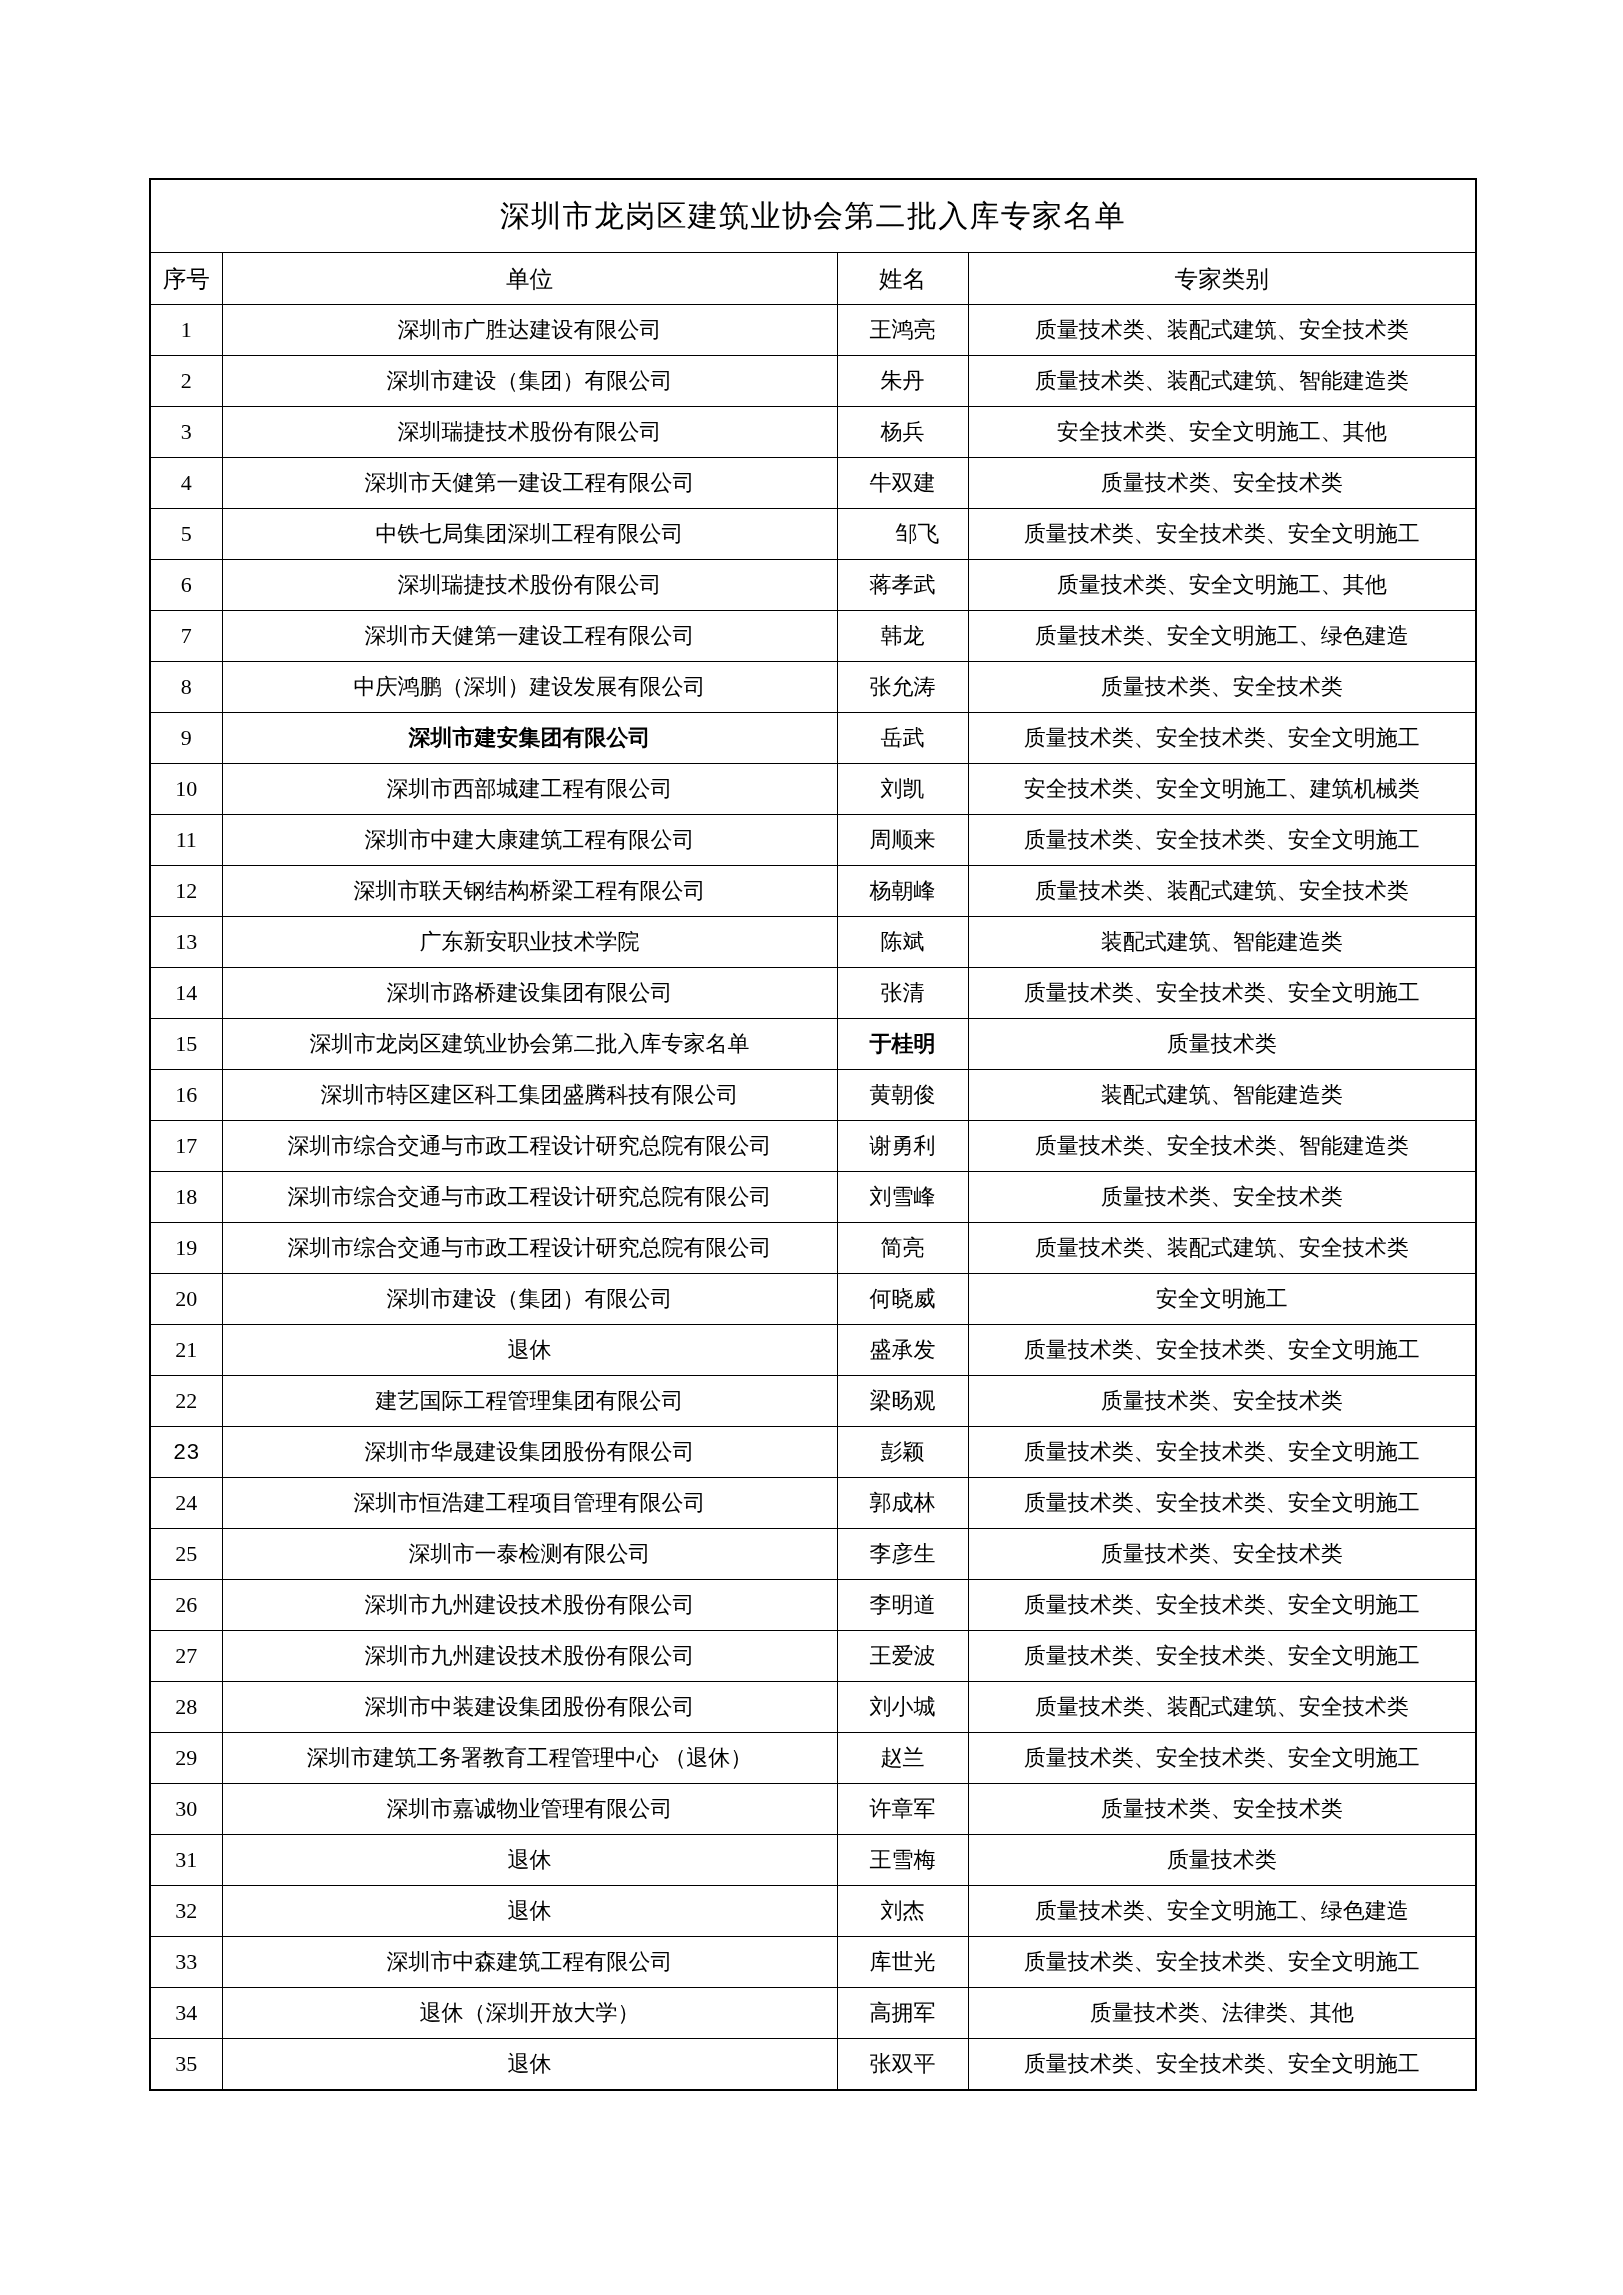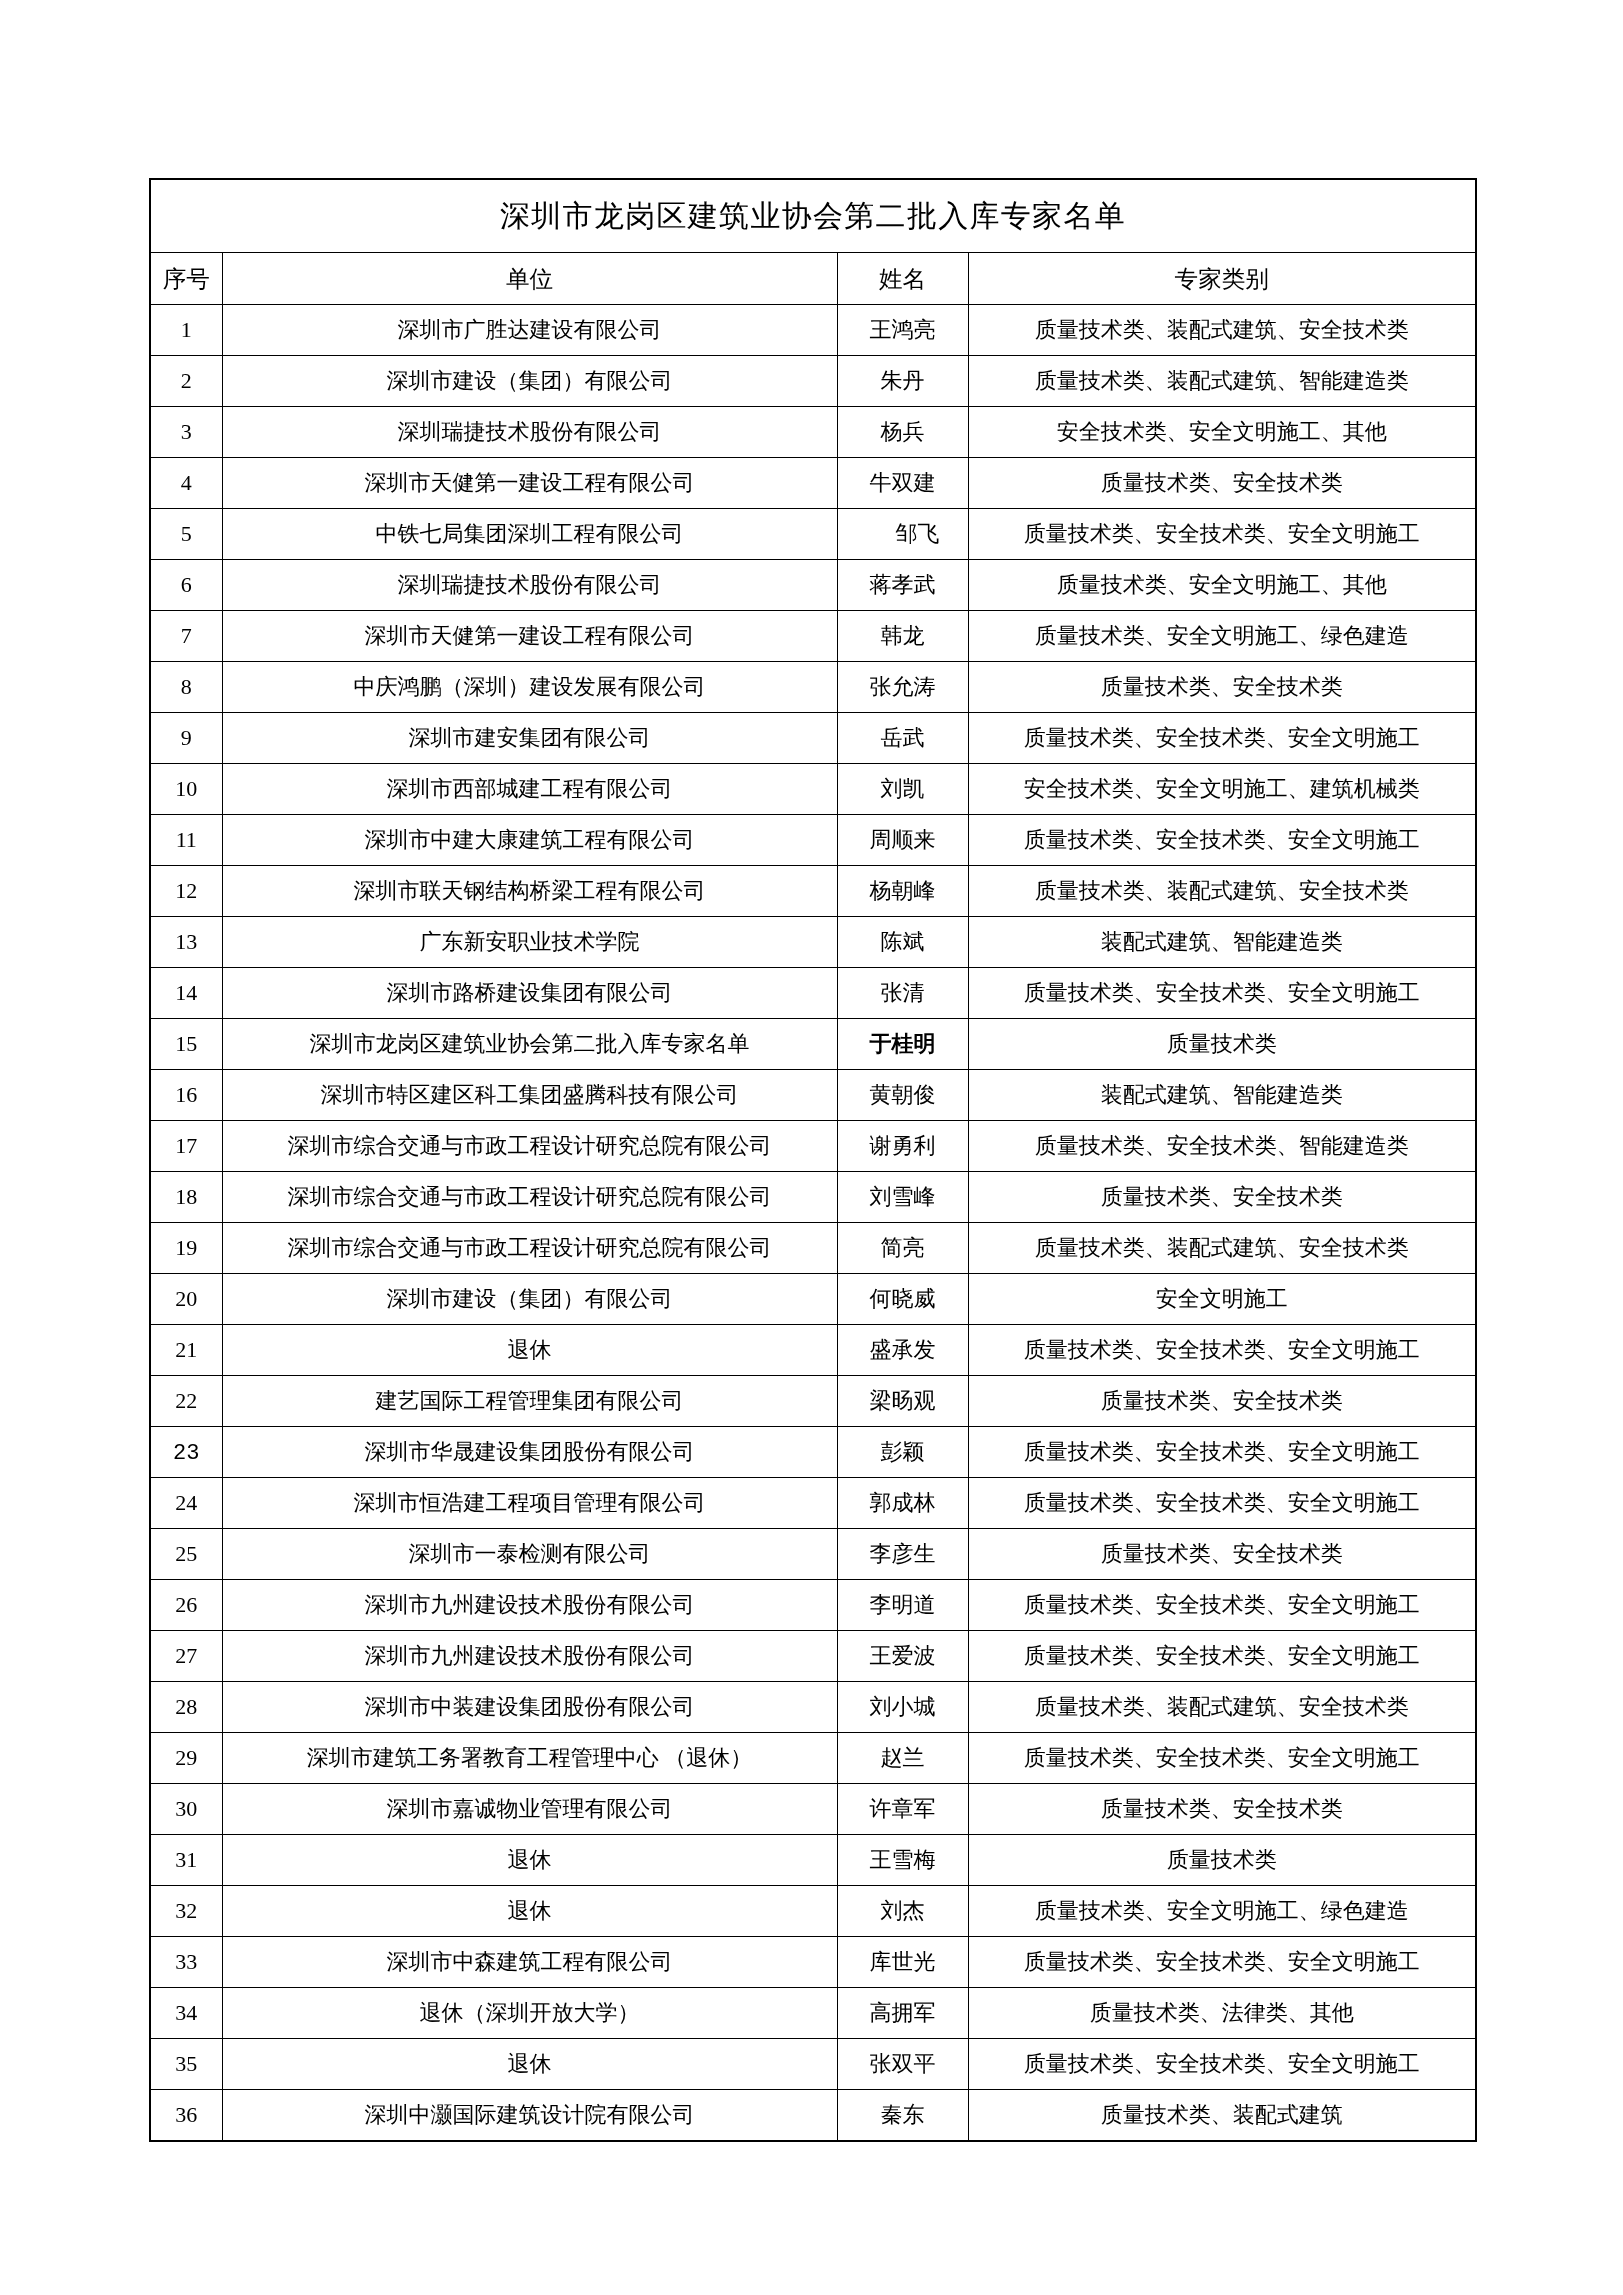--- a/index.html
+++ b/index.html
@@ -127,21 +127,21 @@
             <td class="body-cell cell-type"><span style="white-space: nowrap;">质量技术类、安全文明施工、绿色建造</span></td>
           </tr>
           <tr>
             <td class="body-cell cell-no"><span style="white-space: nowrap;">8</span></td>
             <td class="body-cell cell-unit"><span style="white-space: nowrap;">中庆鸿鹏（深圳）建设发展有限公司</span></td>
             <td class="body-cell cell-name"><span style="white-space: nowrap;">张允涛</span></td>
             <td class="body-cell cell-type"><span style="white-space: nowrap;">质量技术类、安全技术类</span></td>
           </tr>
           <tr>
             <td class="body-cell cell-no"><span style="white-space: nowrap;">9</span></td>
-            <td class="body-cell cell-unit"><span style="white-space: nowrap;">深圳市建安集团有限公司</span></td>
+            <td class="body-cell cell-unit"><span style="white-space: nowrap; font-weight: bold;">深圳市建安集团有限公司</span></td>
             <td class="body-cell cell-name"><span style="white-space: nowrap;">岳武</span></td>
             <td class="body-cell cell-type"><span style="white-space: nowrap;">质量技术类、安全技术类、安全文明施工</span></td>
           </tr>
           <tr>
             <td class="body-cell cell-no"><span style="white-space: nowrap;">10</span></td>
             <td class="body-cell cell-unit"><span style="white-space: nowrap;">深圳市西部城建工程有限公司</span></td>
             <td class="body-cell cell-name"><span style="white-space: nowrap;">刘凯</span></td>
             <td class="body-cell cell-type"><span style="white-space: nowrap;">安全技术类、安全文明施工、建筑机械类</span></td>
           </tr>
           <tr>
@@ -286,24 +286,18 @@
             <td class="body-cell cell-no"><span style="white-space: nowrap;">34</span></td>
             <td class="body-cell cell-unit"><span style="white-space: nowrap;">退休（深圳开放大学）</span></td>
             <td class="body-cell cell-name"><span style="white-space: nowrap;">高拥军</span></td>
             <td class="body-cell cell-type"><span style="white-space: nowrap;">质量技术类、法律类、其他</span></td>
           </tr>
           <tr>
             <td class="body-cell cell-no"><span style="white-space: nowrap;">35</span></td>
             <td class="body-cell cell-unit"><span style="white-space: nowrap;">退休</span></td>
             <td class="body-cell cell-name"><span style="white-space: nowrap;">张双平</span></td>
             <td class="body-cell cell-type"><span style="white-space: nowrap;">质量技术类、安全技术类、安全文明施工</span></td>
-          </tr>
-          <tr>
-            <td class="body-cell cell-no"><span style="white-space: nowrap;">36</span></td>
-            <td class="body-cell cell-unit"><span style="white-space: nowrap;">深圳中灏国际建筑设计院有限公司</span></td>
-            <td class="body-cell cell-name"><span style="white-space: nowrap;">秦东</span></td>
-            <td class="body-cell cell-type"><span style="white-space: nowrap;">质量技术类、装配式建筑</span></td>
           </tr>
         </tbody>
     </table>
   </div>
 </div>
 
 
 </body></html>

